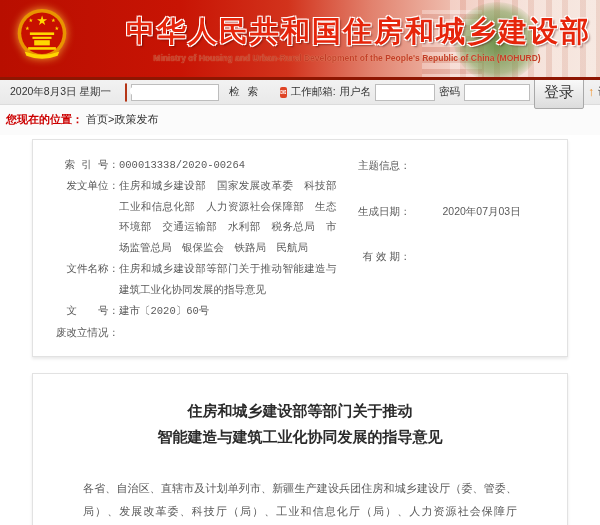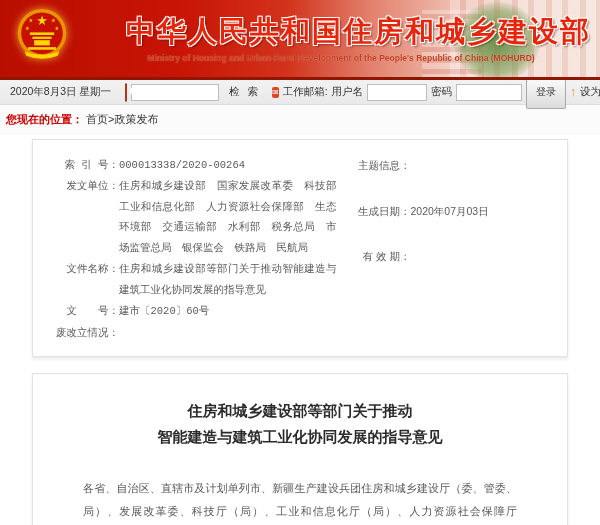--- a/index.html
+++ b/index.html
@@ -15,39 +15,39 @@
   .bldg2 { position:absolute; right:118px; top:10px; width:60px; height:70px; opacity:.5;
     background:repeating-linear-gradient(0deg, rgba(255,255,255,.6) 0 6px, rgba(205,150,140,.45) 6px 11px); }
   .tree { position:absolute; right:60px; top:2px; width:86px; height:80px; border-radius:50%;
     background:radial-gradient(ellipse at center, rgba(96,138,62,.9) 0%, rgba(118,156,80,.55) 55%, rgba(130,160,90,0) 74%); }
   .emblem { position:absolute; left:16px; top:6px; width:52px; height:58px;
     filter:drop-shadow(0 0 4px rgba(255,200,60,.8)); }
   .banner-url { position:absolute; left:7px; bottom:3px; color:#ffd24a; font-size:9.5px; font-weight:bold; letter-spacing:1.5px; }
   .banner-title { position:absolute; left:126px; top:12px; width:430px; text-align:center;
     font-size:29px; font-weight:bold; letter-spacing:2px; color:#e6250b; white-space:nowrap;
     text-shadow:-1px -1px 0 #fff,1px -1px 0 #fff,-1px 1px 0 #fff,1px 1px 0 #fff,2px 2px 2px rgba(60,0,0,.45); }
-  .banner-subtitle { position:absolute; left:126px; top:53px; width:430px; text-align:center;
+  .banner-subtitle { position:absolute; left:132px; top:53px; width:430px; text-align:center;
     font-size:8.5px; font-weight:bold; color:#c33d28; text-shadow:0 0 1px rgba(255,230,180,.6); white-space:nowrap; }
 
   
   .toolbar { height:25px; background:linear-gradient(#f2f2f2,#e9e9e9); border-bottom:1px solid #dcdcdc;
     display:flex; align-items:center; font-size:10.5px; color:#333; padding:0 10px; gap:4px; white-space:nowrap; }
   .tb-sep { width:1px; height:14px; background:#d0d0d0; margin:0 3px; }
   .search-btn { width:21px; height:19px; border:1px solid #b53516; border-radius:3px;
     background:linear-gradient(#e8603a,#d03815); position:relative; cursor:pointer; padding:0; }
   .mag { position:absolute; left:4px; top:3px; width:8px; height:8px; border:2px solid #fff; border-radius:50%; }
   .mag::after { content:""; position:absolute; left:7px; top:7px; width:5px; height:2px; background:#fff; transform:rotate(45deg); }
   .tb-input { height:17px; border:1px solid #bdbdbd; background:#fff; font-size:10px; padding:0 3px; }
   .search-input { width:88px; }
   .user-input { width:60px; }
   .pass-input { width:66px; }
-  .tb-search { letter-spacing:8px; color:#333; text-decoration:none; margin:0 2px 0 6px; cursor:pointer; }
+  .tb-search { letter-spacing:8px; color:#333; text-decoration:none; margin:0 10px 0 6px; cursor:pointer; }
   .mail-ico { display:inline-block; width:14px; height:11px; background:#df4526; border-radius:2px; color:#fff;
     font-size:8px; line-height:11px; text-align:center; }
-  .login-btn { height:34px; padding:0 9px; font-size:10px; color:#333; border:1px solid #a9a9a9; border-radius:2px;
+  .login-btn { height:34px; padding:0 9px; font-size:15px; color:#333; border:1px solid #a9a9a9; border-radius:2px;
     background:linear-gradient(#fdfdfd,#dcdcdc); cursor:pointer; }
   .right-links { margin-left:auto; display:flex; align-items:center; gap:4px; }
   .arrow-ico { color:#f08c1e; font-weight:bold; font-size:12px; }
   .tb-link { color:#333; text-decoration:none; cursor:pointer; }
 
   
   .breadcrumb { padding:7px 6px 8px; font-size:11px; background:#fbfbfb; }
   .bc-prefix { color:#cc0000; font-weight:bold; }
   .bc-path { color:#333; cursor:pointer; }
 
@@ -55,21 +55,21 @@
   .content { padding-top:4px; }
   .card { margin:0 32px; background:#fff; border:1px solid #e2e2e2; box-shadow:0 2px 3px rgba(0,0,0,.09); }
 
   .meta-card { padding:15px 18px 12px 22px; min-height:166px; }
   .meta-cols { display:flex; }
   .meta-left { width:59%; padding-right:10px;font-family:Liberation Mono, monospace; }
   .meta-right { width:41%; }
   .mrow { display:flex; font-size:10.5px; color:#5a5a5a; line-height:1.95; margin-bottom:1px; }
   .mlabel { width:64px; text-align:right; flex-shrink:0; white-space:nowrap; }
   .mvalue { flex:1; text-align:justify; }
-  .rrow2 { margin-top:26px; }
+  .rrow2 { margin-top:26px;gap:32px; }
   .rrow3 { margin-top:24px; }
   .rrow4 { margin-top:7px; }
 
   .doc-card { margin-top:16px; padding:24px 50px 20px; min-height:270px; }
   .doc-title { text-align:center; font-size:15px; font-weight:bold; color:#2b2b2b; line-height:1.75; }
   .doc-para { font-size:11px; color:#595959; line-height:2.15; text-align:justify; margin-top:4px; }
   .doc-para.first { margin-top:26px; }
 </style>
 </head>
 <body>

